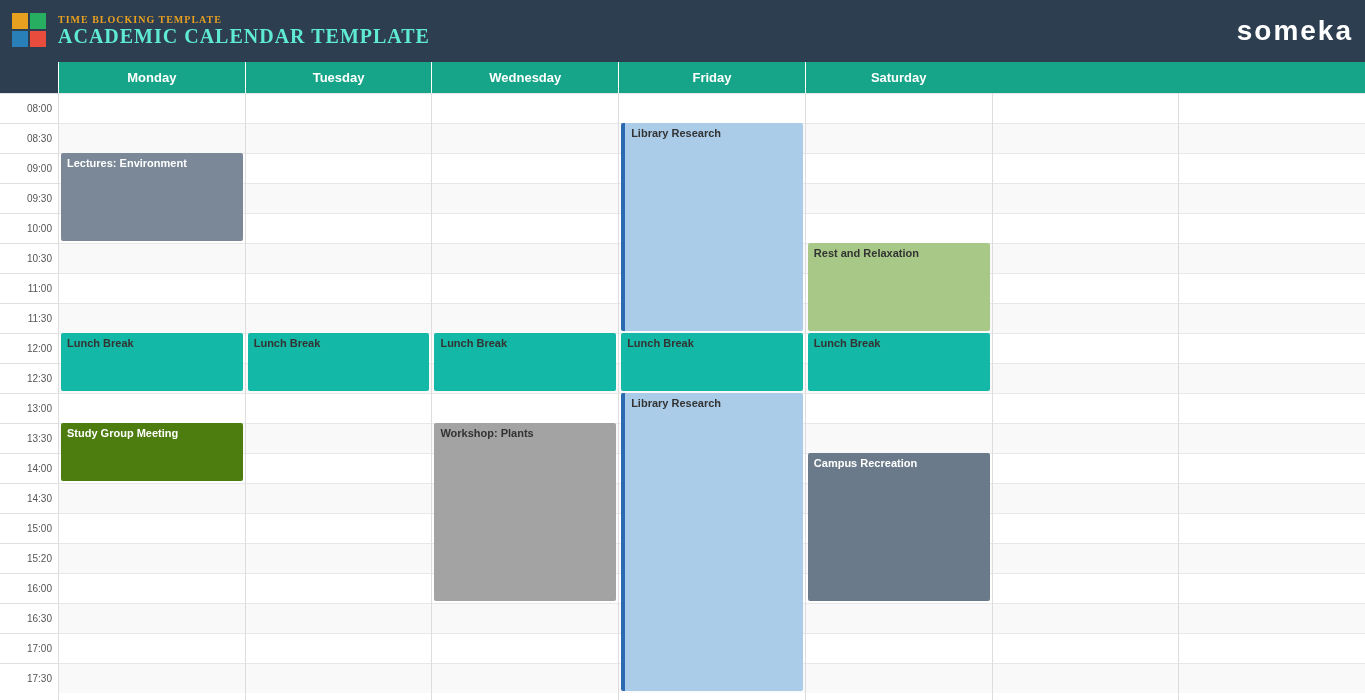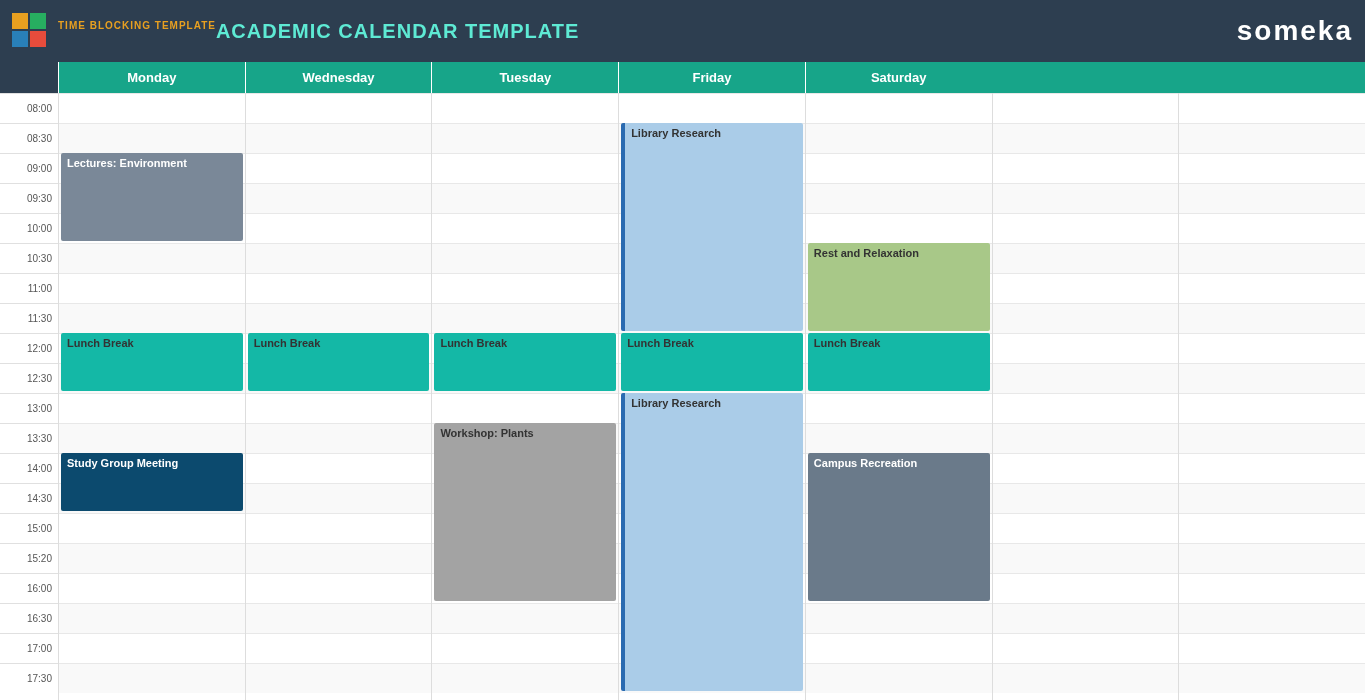--- a/index.html
+++ b/index.html
@@ -9,21 +9,21 @@
     .header {
       background: #2d3e50;
       display: flex;
       align-items: center;
       justify-content: space-between;
       padding: 6px 12px;
       height: 62px;
     }
     .header-left { display: flex; align-items: center; gap: 10px; }
     .logo-icon { width: 36px; height: 36px; }
-    .header-titles { display: flex; flex-direction: row; }
+    .header-titles { display: flex; flex-direction: column; font-family: Liberation Serif, serif; }
     .header-subtitle {
       color: #e8a020;
       font-size: 10px;
       font-weight: bold;
       letter-spacing: 1px;
       text-transform: uppercase;
     }
     .header-title {
       color: #5eead4;
       font-size: 20px;
@@ -109,21 +109,21 @@
       right: 2px;
       border-radius: 2px;
       padding: 4px 6px;
       font-size: 11px;
       font-weight: 600;
       overflow: hidden;
       z-index: 2;
     }
 
     .event-yellow { background: #14b8a6; color: #333; }
-    .event-green-dark { background: #0c4a6e; color: #fff; margin-top: 30px; }
+    .event-green-dark { background: #4d7c0f; color: #fff; }
     .event-green-light { background: #a3a3a3; color: #333; }
     .event-gray-blue { background: #6a7a8a; color: #fff; }
     .event-green-med { background: #a8c888; color: #333; }
     .event-slate { background: #7a8898; color: #fff; }
 
     
     .col-wrapper {
       position: relative;
     }
     
@@ -146,22 +146,22 @@
   </div>
   <div class="brand-name">
     <span>so</span><span style="font-weight:700">meka</span>
   </div>
 </div>
 
 <div class="calendar-container">
   <div class="day-headers">
     <div class="day-header-empty"></div>
     <div class="day-header">Monday</div>
+    <div class="day-header">Tuesday</div>
     <div class="day-header">Wednesday</div>
-    <div class="day-header">Tuesday</div>
     <div class="day-header">Friday</div>
     <div class="day-header">Saturday</div>
   </div>
 
   <div class="time-grid">
 
     <div class="time-labels">
       <div class="time-label">08:00</div>
       <div class="time-label">08:30</div>
       <div class="time-label">09:00</div>

